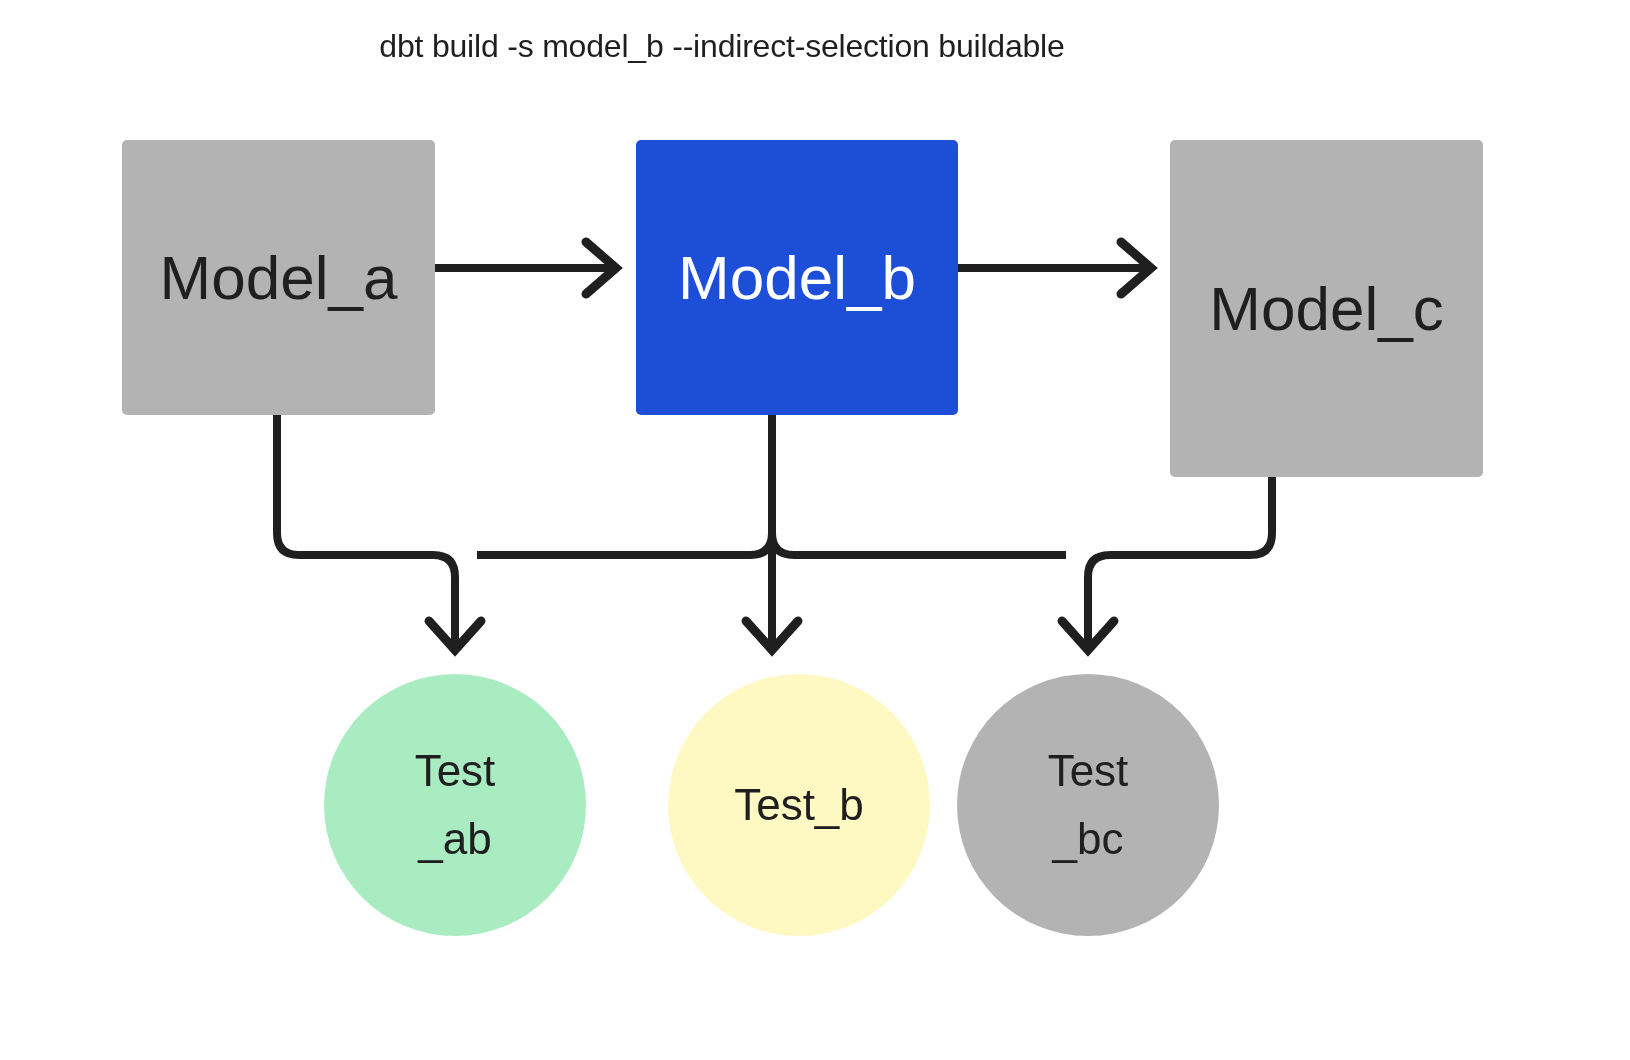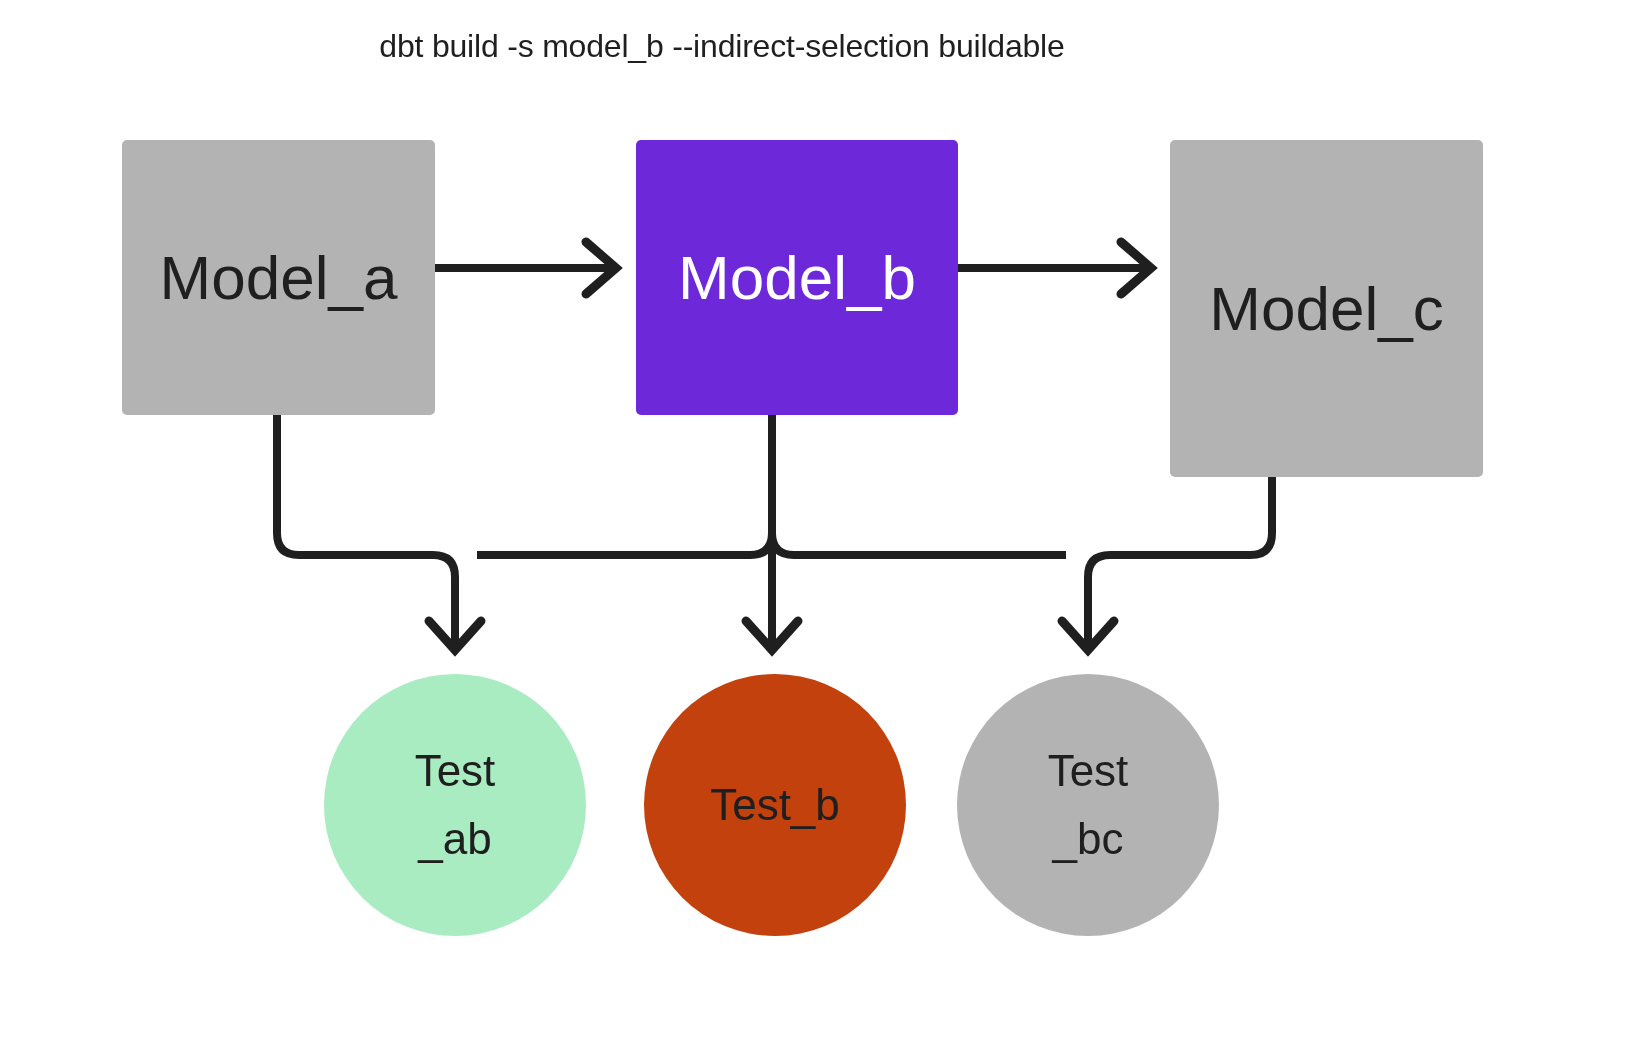--- a/index.html
+++ b/index.html
@@ -100,34 +100,34 @@
       <path d="M 1272 415 L 1272 533 Q 1272 555 1250 555 L 1110 555 Q 1088 555 1088 577 L 1088 645" fill="none" stroke="#1f1f1f" stroke-width="8" stroke-linecap="butt" stroke-linejoin="round"></path>
       <polyline points="1062,621 1088,650 1114,621" fill="none" stroke="#1f1f1f" stroke-width="9" stroke-linecap="round" stroke-linejoin="miter"></polyline>
     </g>
 
   </svg>
 
   <div class="model-box" style="left:122px;top:140px;width:313px;height:275px;background:#b3b3b3;">
     <span class="node-label" style="color:#1f1f1f;">Model_a</span>
   </div>
 
-  <div class="model-box" style="left:636px;top:140px;width:322px;height:275px;background:#6d28d9;">
+  <div class="model-box" style="left:636px;top:140px;width:322px;height:275px;background:#1d4ed8;">
     <span class="node-label" style="color:#ffffff;">Model_b</span>
   </div>
 
   <div class="model-box" style="left:1170px;top:140px;width:313px;height:337px;background:#b3b3b3;">
     <span class="node-label" style="color:#1f1f1f;">Model_c</span>
   </div>
 
   <div class="test-circle" style="left:324px;top:674px;width:262px;height:262px;background:#a9ecc2;">
     <span class="node-label">Test
 _ab</span>
   </div>
 
-  <div class="test-circle" style="left:644px;top:674px;width:262px;height:262px;background:#c2410c;">
+  <div class="test-circle" style="left:668px;top:674px;width:262px;height:262px;background:#fef9c3;">
     <span class="node-label">Test_b</span>
   </div>
 
   <div class="test-circle" style="left:957px;top:674px;width:262px;height:262px;background:#b3b3b3;">
     <span class="node-label">Test
 _bc</span>
   </div>
 
 </div>
 

